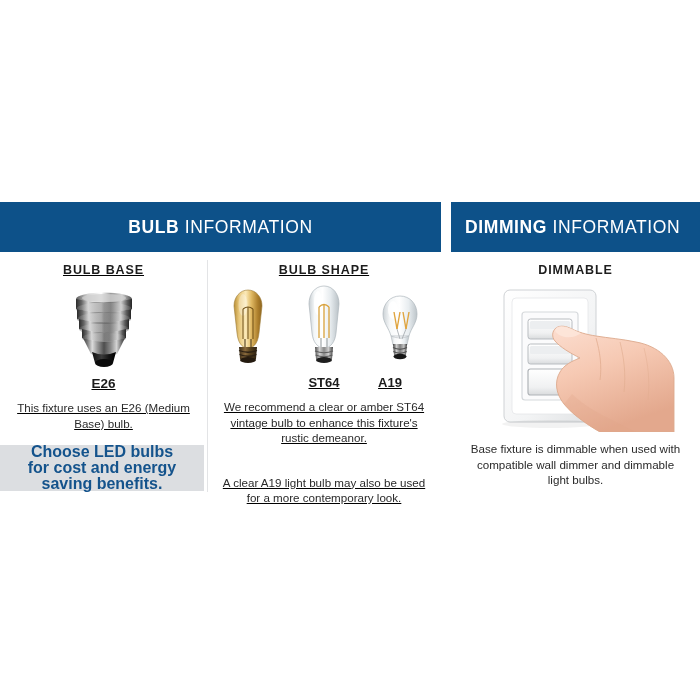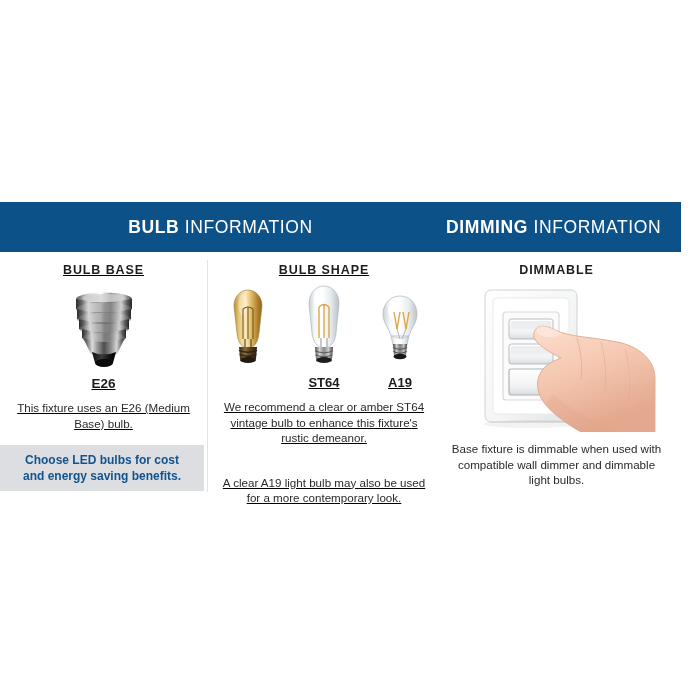--- a/index.html
+++ b/index.html
@@ -20,21 +20,21 @@
   }
 
   
   .panel {
     position: absolute;
     top: 202px;
     background: #fef9c3;
   }
 
   #bulb-panel  { left: 0px;   width: 441px; }
-  #dim-panel   { left: 432px; width: 249px; }
+  #dim-panel   { left: 451px; width: 249px; }
 
   .panel-header {
     height: 50px;
     background: #0d5189;
     color: #ffffff;
     display: flex;
     align-items: center;
     justify-content: center;
     box-sizing: border-box;
   }
@@ -118,21 +118,21 @@
     left: 0px;
     top: 193px;
     width: 204px;
     height: 46px;
     background: #dcdee1;
     display: flex;
     align-items: center;
     justify-content: center;
   }
   #led-callout .callout-text {
-    font-size: 12px;
+    font-size: 16px;
     line-height: 16px;
     font-weight: bold;
     color: #14538c;
     text-align: center;
     padding: 0 20px;
   }
 
   
   .bulb-row {
     display: flex;
@@ -140,21 +140,21 @@
     justify-content: center;
     height: 86px;
     margin-top: 6px;
     gap: 14px;
   }
   .bulb-cell { width: 62px; display: flex; align-items: flex-end; justify-content: center; }
 
   .bulb-labels {
     display: flex;
     justify-content: center;
-    gap: 14px;
+    gap: 4px;
     margin-top: 6px;
   }
   .bulb-labels .lab {
     width: 62px;
     text-align: center;
     font-size: 13px;
     font-weight: bold;
     color: #1b1b1b;
   }
   .bulb-labels .lab.blank { color: transparent; }

